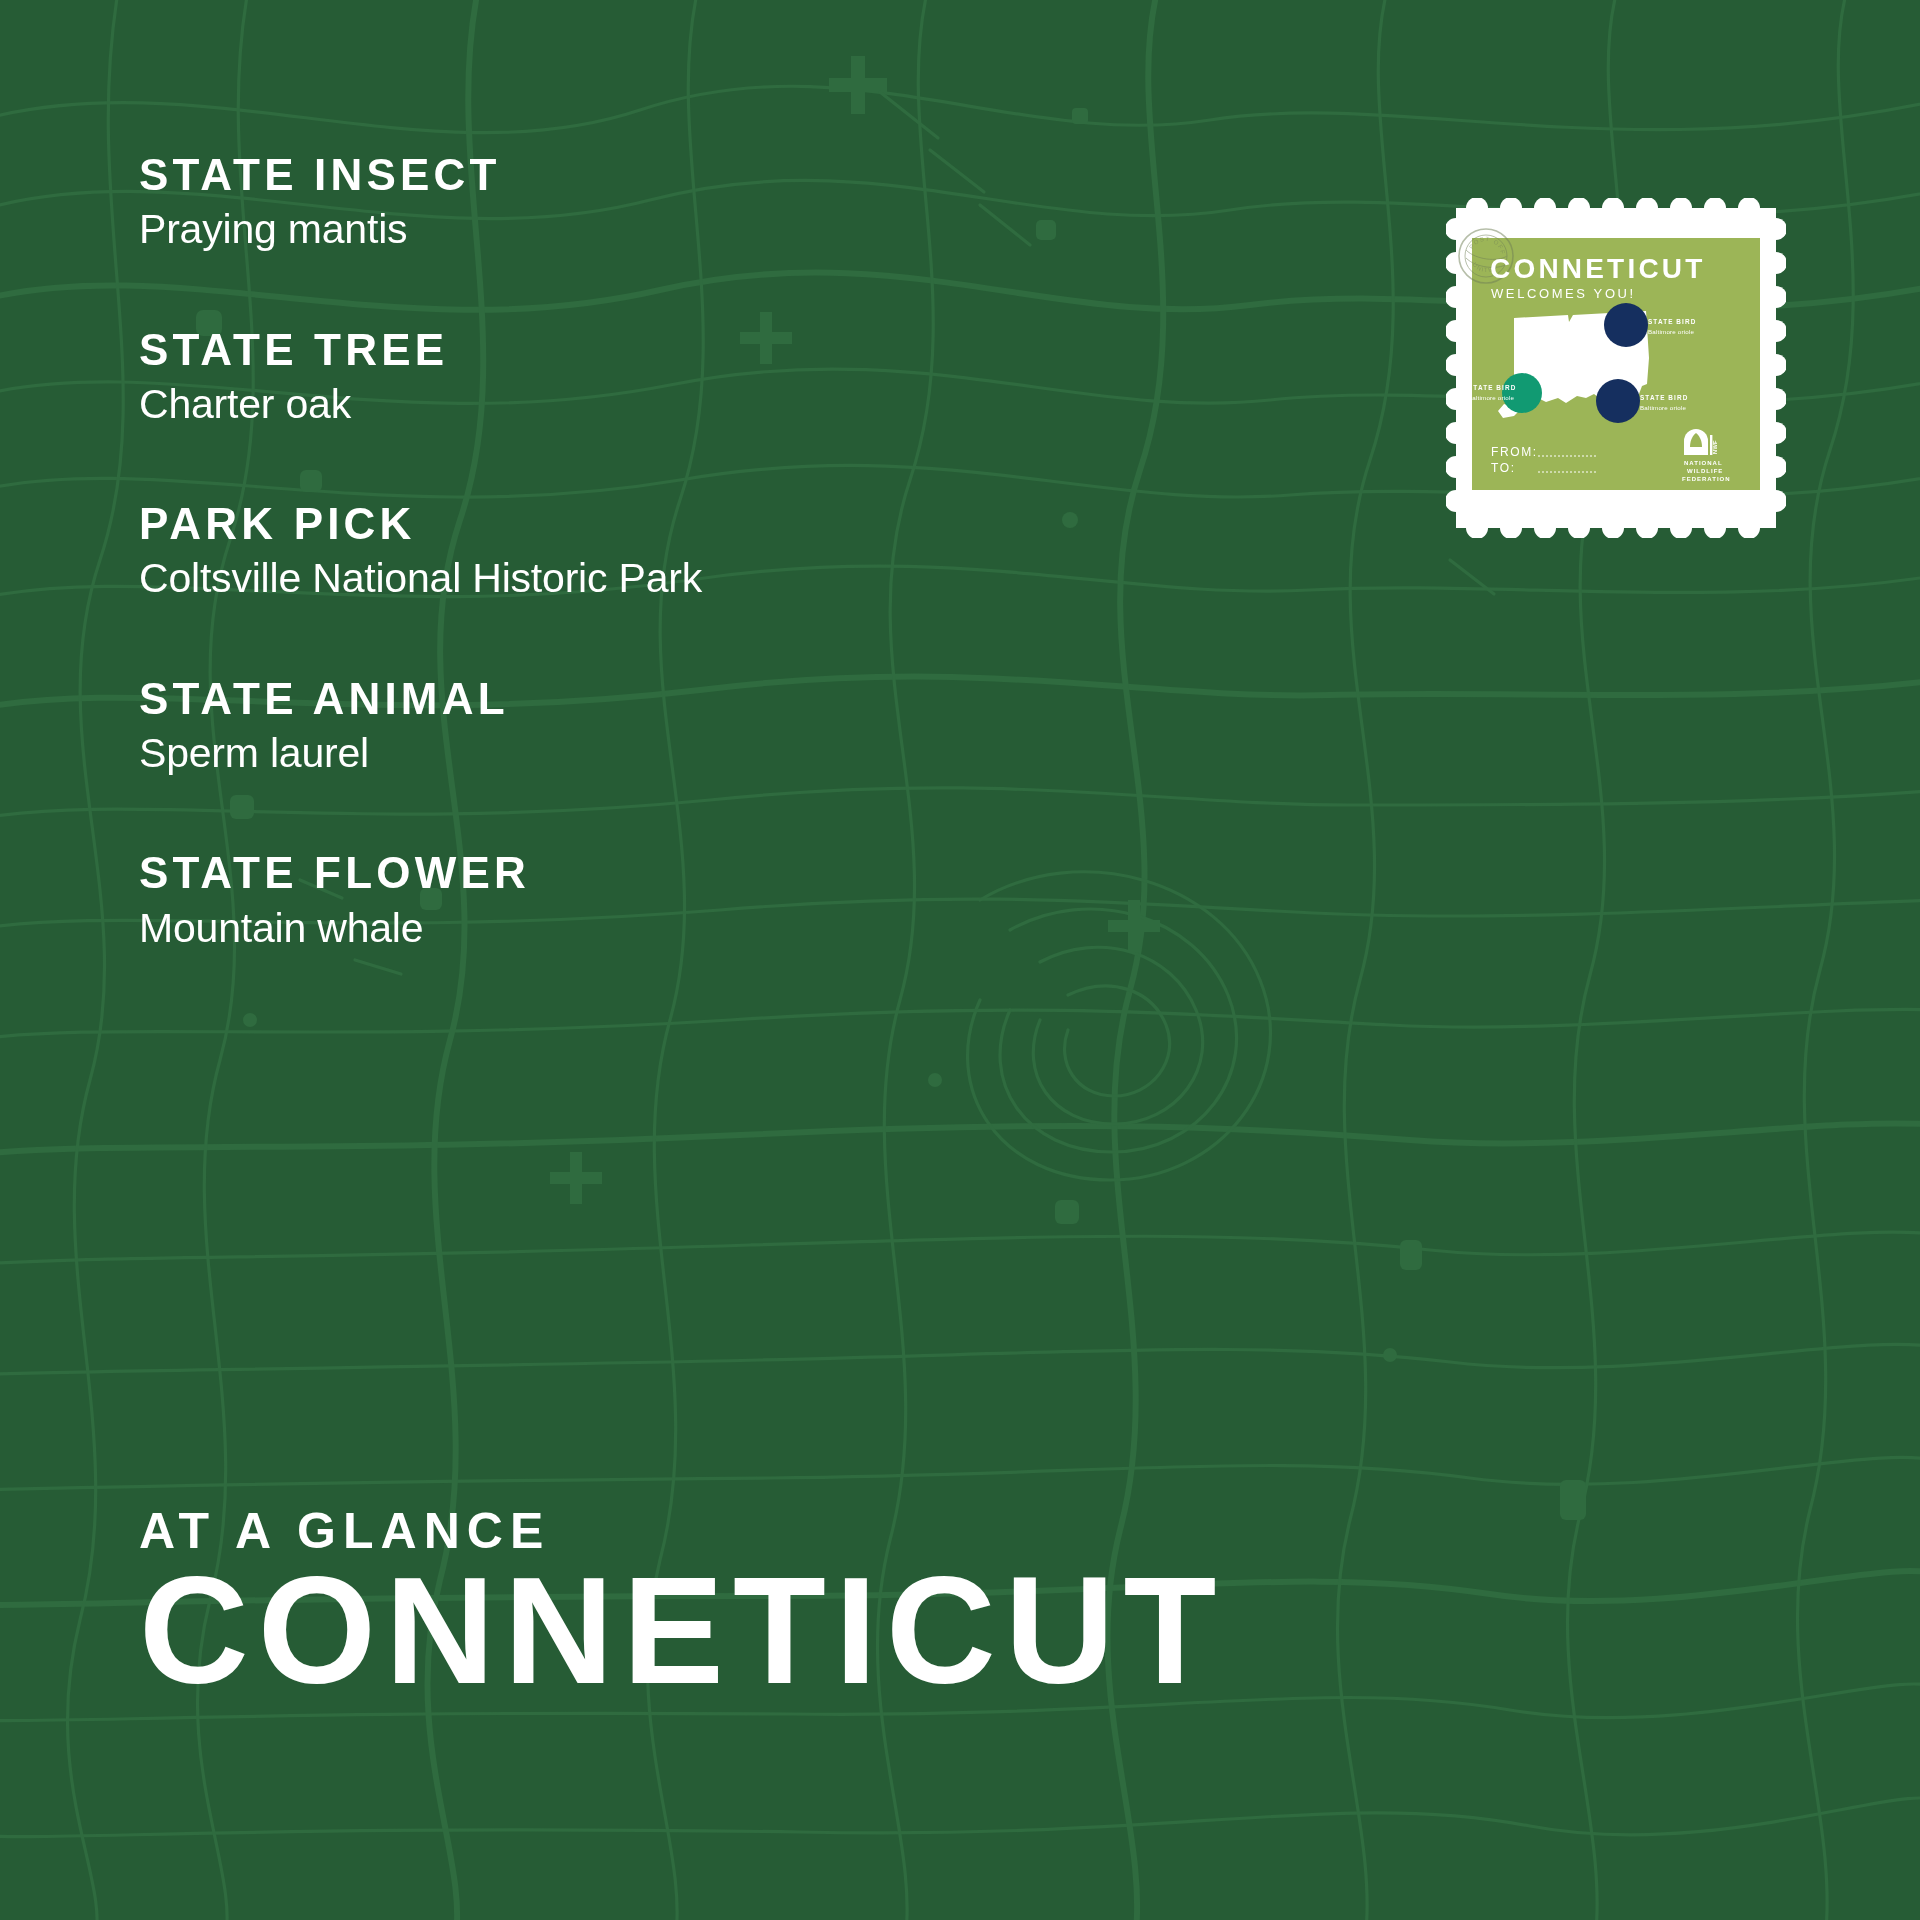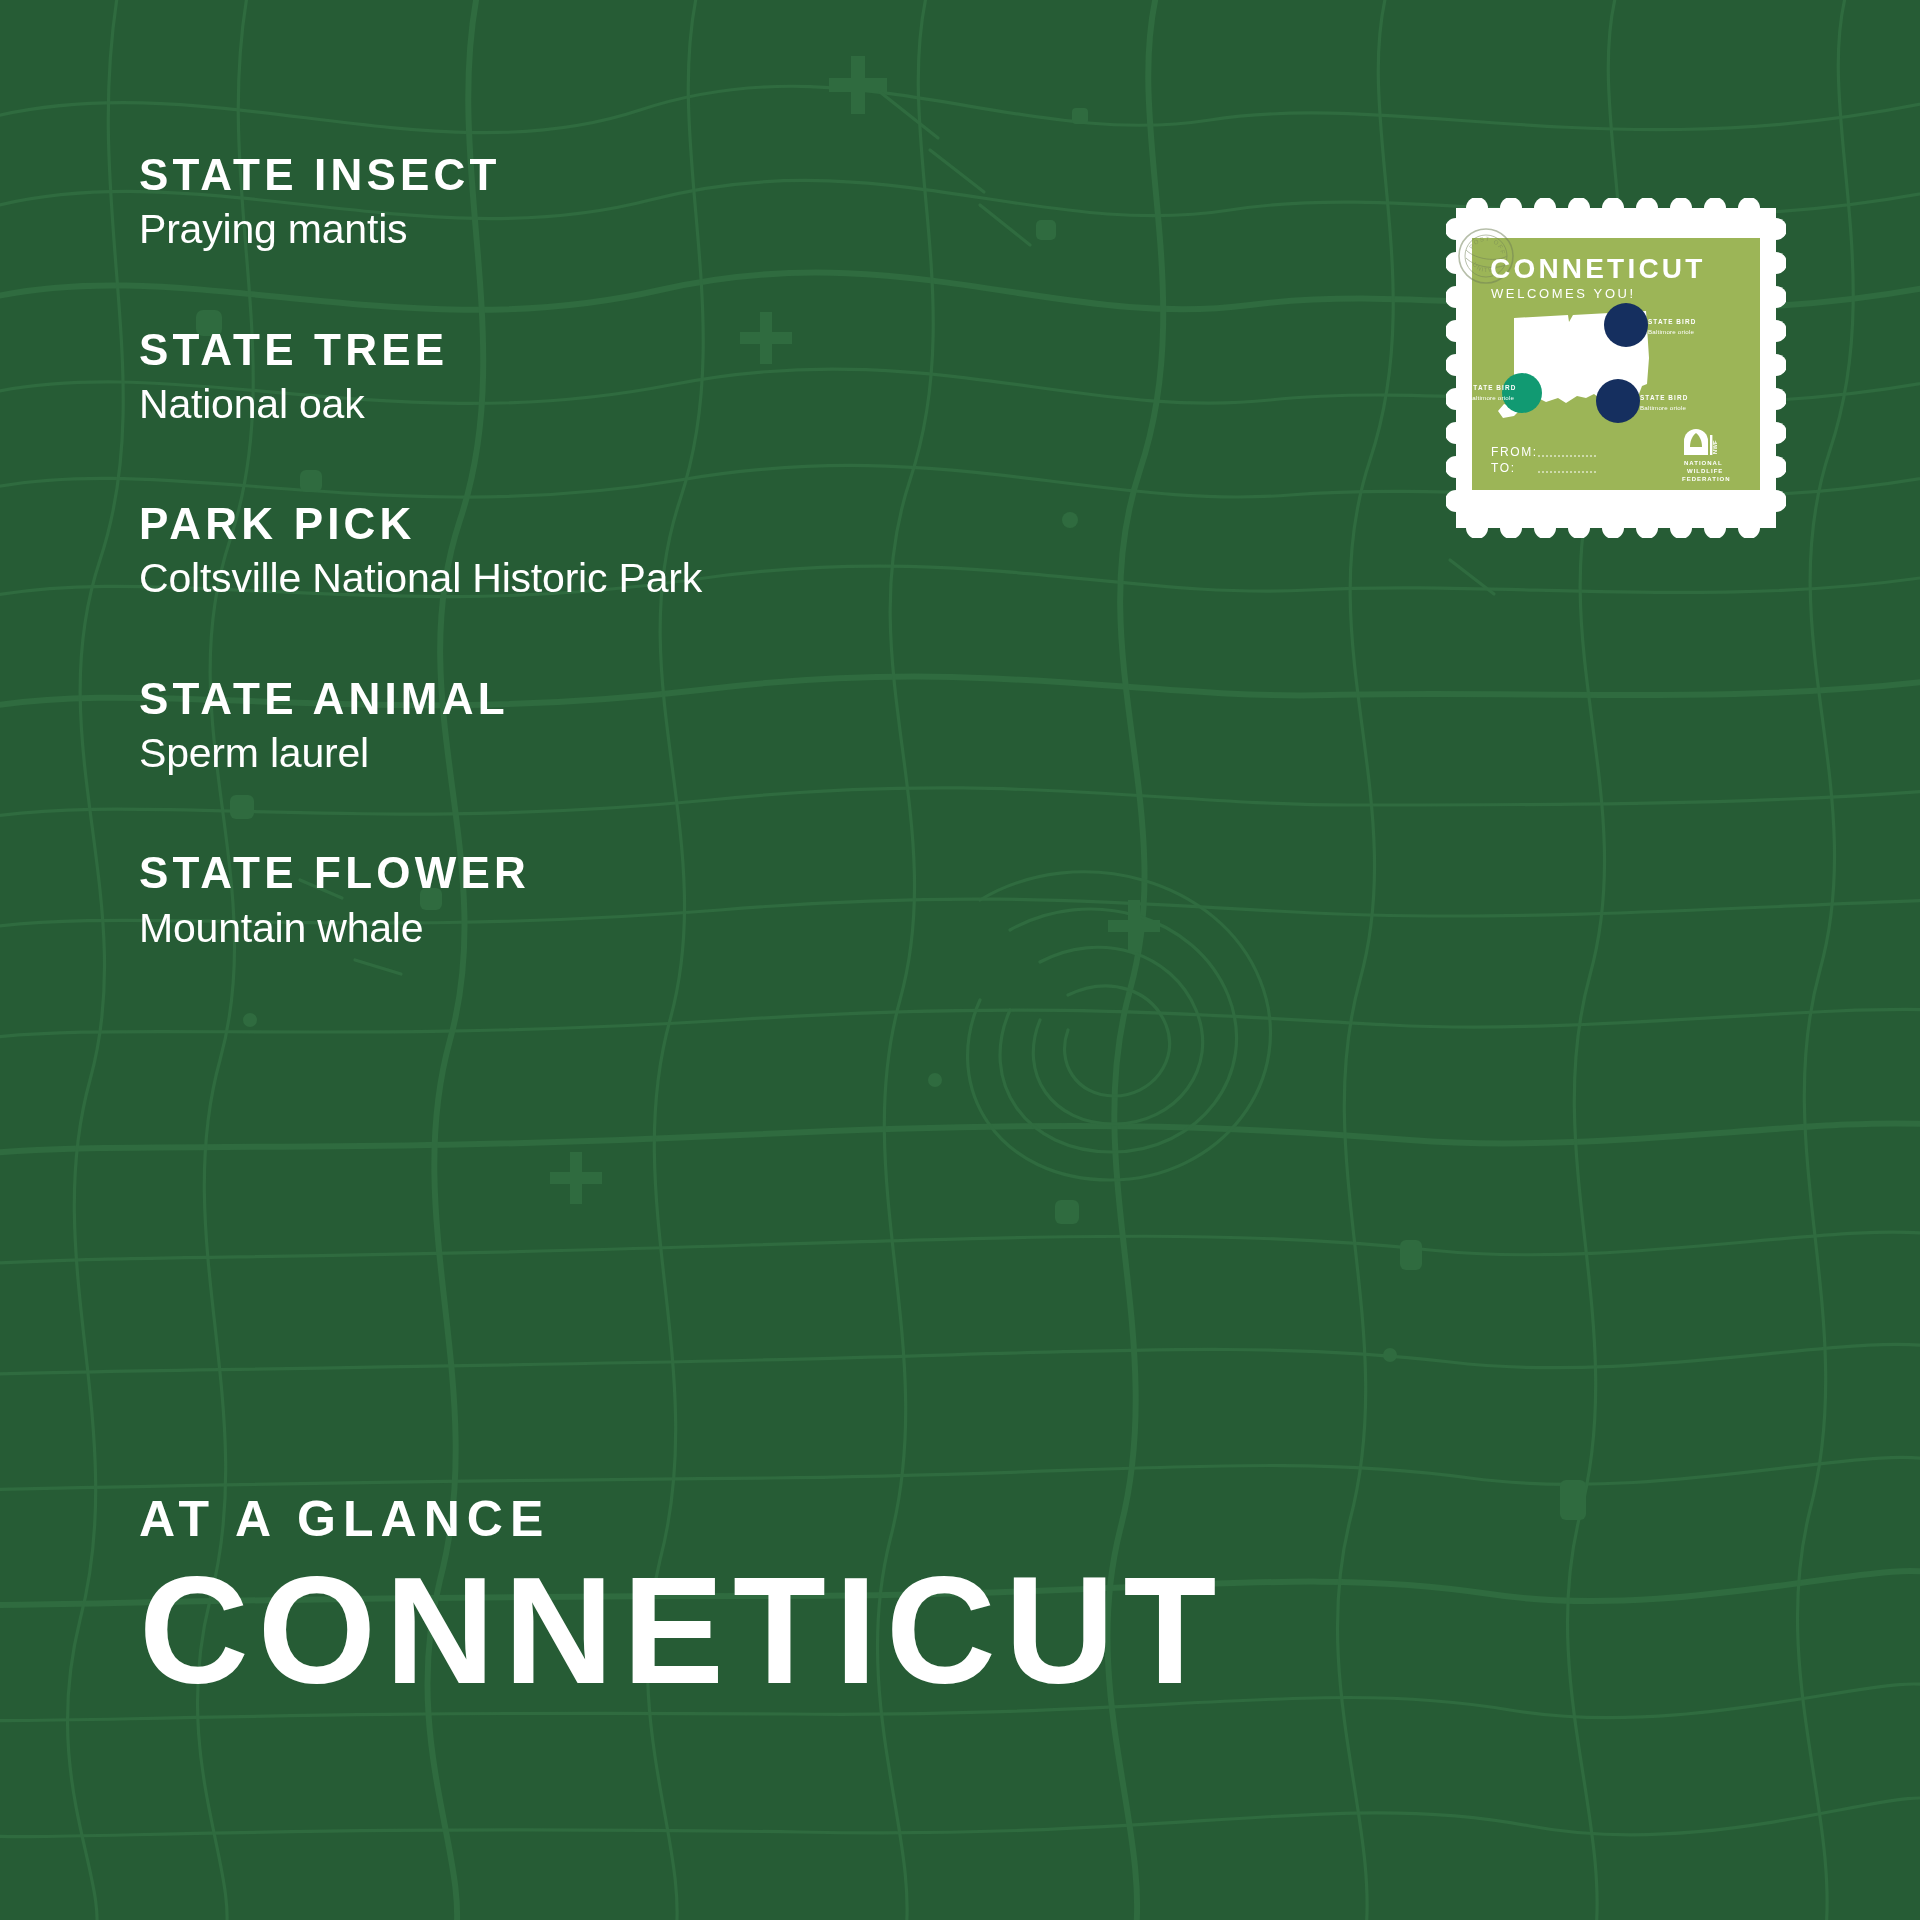--- a/index.html
+++ b/index.html
@@ -49,21 +49,20 @@
     position:absolute;
     left:139px;
     bottom:215px;
   }
   .eyebrow {
     color:#ffffff;
     font-size:50px;
     font-weight:bold;
     letter-spacing:7px;
     line-height:1;
-    margin-bottom:12px;
   }
   .bigtitle {
     color:#ffffff;
     font-size:152px;
     font-weight:bold;
     letter-spacing:9px;
     line-height:0.98;
     white-space:nowrap;
   }
 
@@ -154,21 +153,21 @@
 
 <div class="facts">
 
   <div class="fact">
     <div class="fact-label">STATE INSECT</div>
     <div class="fact-value">Praying mantis</div>
   </div>
 
   <div class="fact">
     <div class="fact-label">STATE TREE</div>
-    <div class="fact-value">National oak</div>
+    <div class="fact-value">Charter oak</div>
   </div>
 
   <div class="fact">
     <div class="fact-label">PARK PICK</div>
     <div class="fact-value">Coltsville National Historic Park</div>
   </div>
 
   <div class="fact">
     <div class="fact-label">STATE ANIMAL</div>
     <div class="fact-value">Sperm laurel</div>

